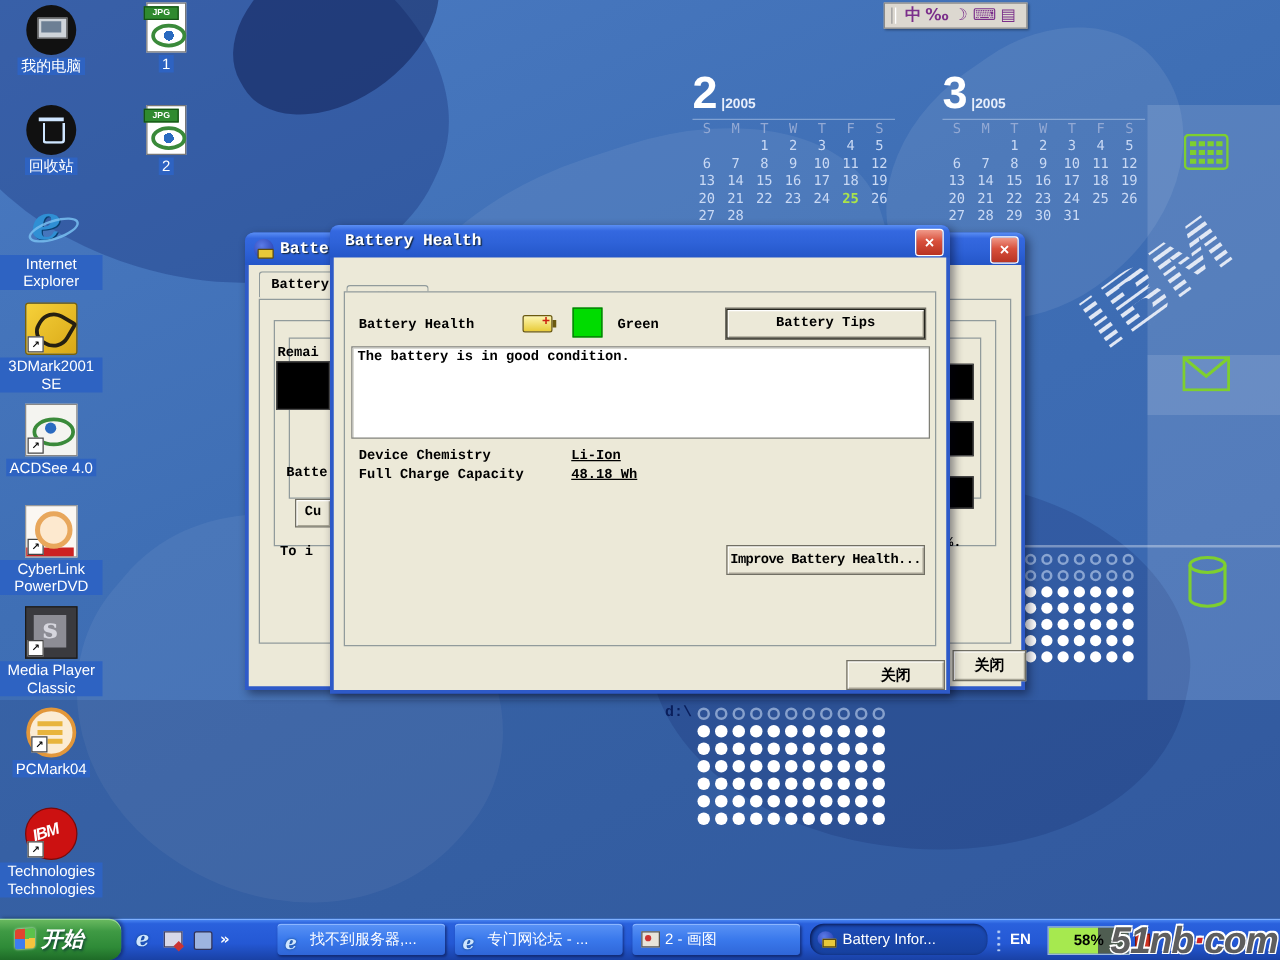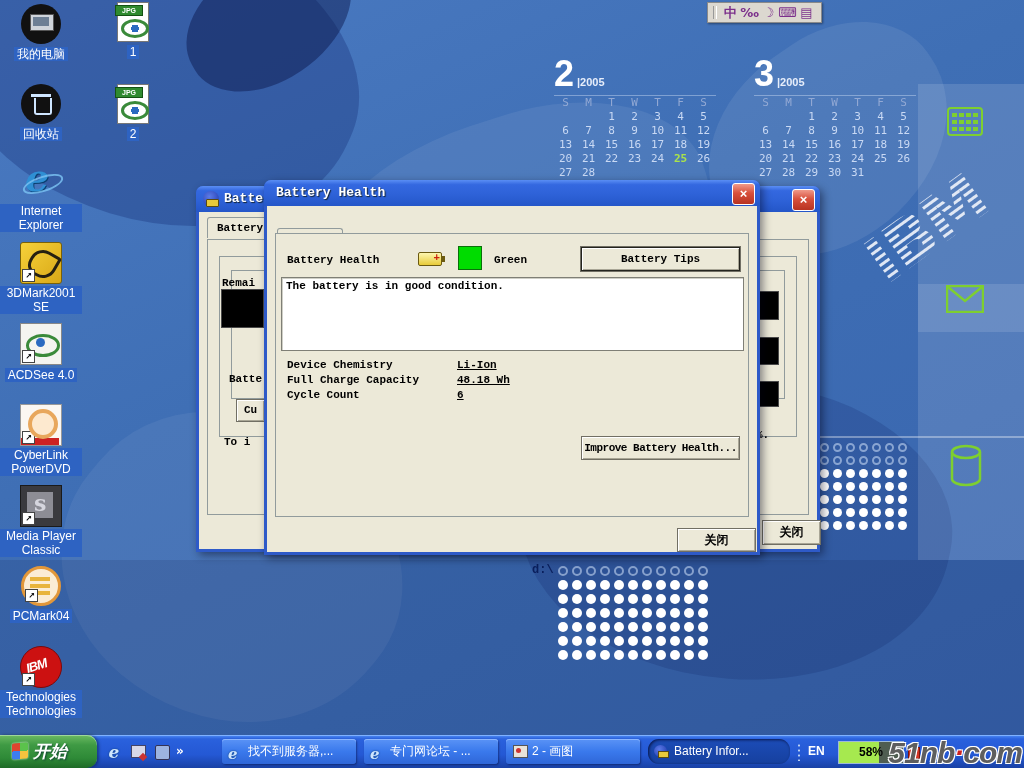--- a/index.html
+++ b/index.html
@@ -551,21 +551,20 @@
       <div class="tpanel" style="left:8px;right:8px;top:27px;bottom:35px"></div>
       <div class="abs xptext" style="left:20px;top:48px">Battery Health</div>
       <div class="battglyph" style="left:151px;top:46px"></div>
       <div class="gsq" style="left:191px;top:40px"></div>
       <div class="abs xptext" style="left:227px;top:48px">Green</div>
       <div class="xpbtn def xptext" style="left:314px;top:41px;width:157px;height:22px;line-height:22px">Battery Tips</div>
       <div class="condbox xptext" style="left:14px;top:71px;width:453px;height:68px">The battery is in good condition.</div>
       <div id="inforows" class="abs xptext" style="left:20px;top:153px">
           <div class="irow"><span class="ilabel">Device Chemistry</span><span>Li-Ion</span></div>
           <div class="irow"><span class="ilabel">Full Charge Capacity</span><span>48.18 Wh</span></div>
-          <div class="irow"><span class="ilabel">Cycle Count</span><span>6</span></div>
         </div>
       <div class="xpbtn xptext" style="left:314px;top:230px;width:157px;height:22px;line-height:22px;letter-spacing:-0.5px">Improve Battery Health...</div>
       <div class="xpbtn" style="left:410px;top:322px;width:77px;height:22px;font:bold 12px/22px 'Liberation Sans',sans-serif">关闭</div>
     </div>
   </div>
 
   <div class="taskbar">
     <div class="startbtn">
       <span class="winflag"></span><span>开始</span>
     </div>

